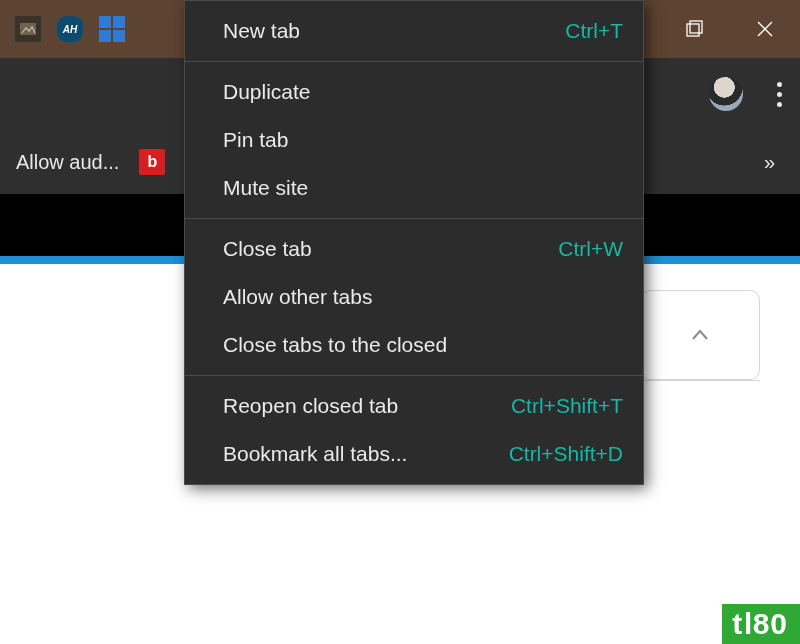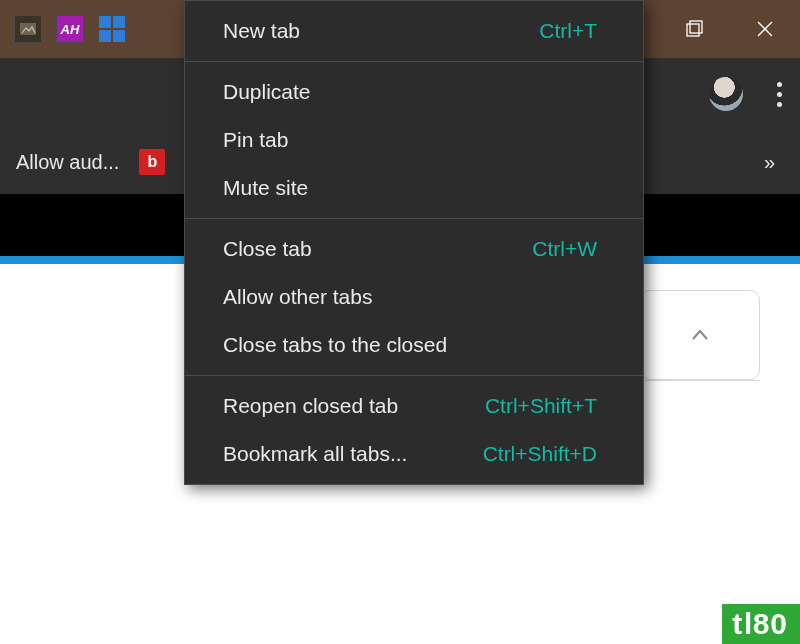--- a/index.html
+++ b/index.html
@@ -10,21 +10,21 @@
   .os-titlebar {
     position: absolute; left: 0; top: 0; width: 800px; height: 58px;
     background: #5d4331; display: flex; align-items: center;
   }
   .os-taskicon {
     width: 28px; height: 28px; margin-left: 14px; background: #2a2a2a;
     display: flex; align-items: center; justify-content: center;
     border: 1px solid #4a4a4a;
   }
   .os-taskicon.pic { background: #3a3227; }
-  .os-taskicon.ah { background: #a21caf; color:#fff; font-size:13px; font-weight:bold; font-style: italic; }
+  .os-taskicon.ah { background: #0c4a6e; color:#fff; font-size:10px; font-weight:bold; font-style: italic; border-radius: 11px; }
   .os-taskicon.win { background: transparent; border: none; }
   .win4 { display:grid; grid-template-columns: 12px 12px; grid-template-rows:12px 12px; gap:2px; }
   .win4 div { background:#2e7cd6; }
   .os-winbtns { margin-left:auto; display:flex; height:58px; }
   .os-winbtn { width:70px; height:58px; display:flex; align-items:center; justify-content:center; color:#fff; }
   .os-winbtn svg { width:18px; height:18px; stroke:#fff; fill:none; stroke-width:1.3; }
 
   
   .browser-toolbar {
     position:absolute; left:0; top:58px; width:800px; height:72px;
@@ -69,21 +69,21 @@
 
   
   .context-menu {
     position:absolute; left:184px; top:0; width:460px;
     background:#2c2c2c; border:1px solid #4a4a4a;
     box-shadow: 4px 4px 14px rgba(0,0,0,.55);
     padding:6px 0;
   }
   .cm-item {
     display:flex; align-items:center; justify-content:space-between;
-    padding:12px 46px 12px 38px; color:#eaeaea; font-size:21px;
+    padding:12px 20px 12px 38px; color:#eaeaea; font-size:21px;
     cursor:default; white-space:nowrap;
   }
   .cm-shortcut { color:#14b8a6; font-size:21px; margin-left:24px; }
   .cm-sep { height:1px; background:#4a4a4a; margin:6px 0; }
 
   
   .watermark {
     position:absolute; right:0; bottom:0; background:#2fa836; color:#fff;
     font-family:"Segoe UI", Arial, sans-serif; font-weight:700; font-size:30px;
     padding:3px 12px 3px 10px; letter-spacing:1px;

